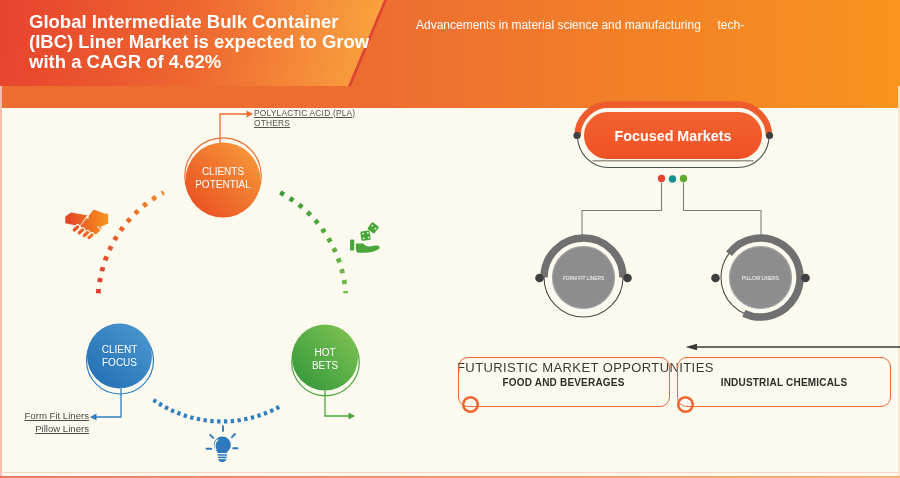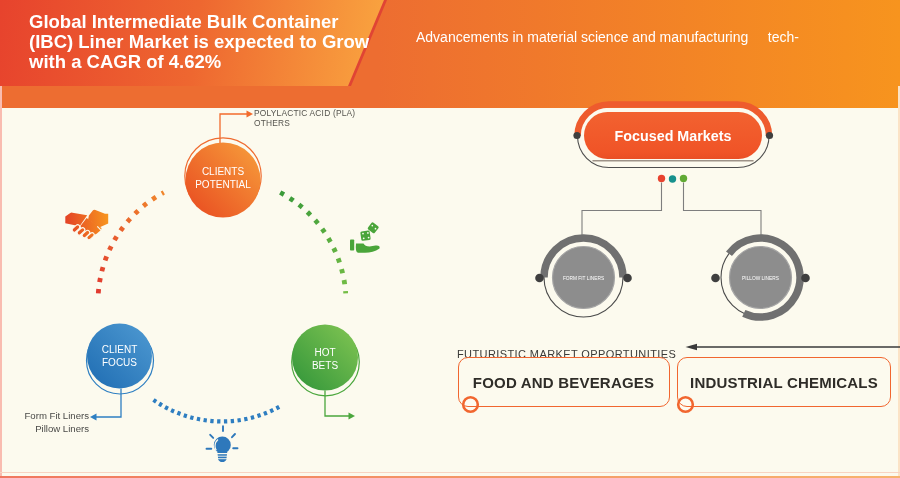--- a/index.html
+++ b/index.html
@@ -2,34 +2,34 @@
 <html><head>
 <meta charset="utf-8">
 <style>
   html,body{margin:0;padding:0;}
   body{width:900px;height:478px;overflow:hidden;font-family:"Liberation Sans",sans-serif;}
   .page{position:relative;width:900px;height:478px;background:#fcfaee;}
   .header{position:absolute;left:0;top:0;width:900px;height:108px;background:linear-gradient(to right,#ed6d31 42%,#f7941e 100%);}
   .hdr-stripe{position:absolute;left:0;top:0;width:900px;height:86px;background:#e04434;clip-path:polygon(382.5px 0,387px 0,351px 86px,346.5px 86px);}
   .hdr-left{position:absolute;left:0;top:0;width:900px;height:86px;background:linear-gradient(97deg,#e7432d 0%,#ee6730 22%,#f9a33f 42.5%);clip-path:polygon(0 0,384px 0,348px 86px,0 86px);}
   .title{position:absolute;left:29px;top:11.6px;width:365px;color:#fff;font-size:18.5px;font-weight:bold;line-height:20.3px;letter-spacing:0px;}
-  .hdr-right{position:absolute;left:403px;top:17.4px;width:455px;color:#fff;font-size:14px;line-height:16.2px;margin-top:12px;}
+  .hdr-right{position:absolute;left:403px;top:17.4px;width:455px;color:#fff;font-size:12px;line-height:16.2px;}
   .hdr-right .l1{text-indent:13px;}
   .borders div{position:absolute;}
   .b-left{left:0;top:86px;width:2px;height:392px;background:#f9bcb0;}
   .b-right{left:897.5px;top:86px;width:2.5px;height:392px;background:#fbe3c6;}
   .b-botline{left:0;top:471.5px;width:900px;height:1.5px;background:#f8d4c2;}
   .b-botstrip{left:0;top:475.5px;width:900px;height:2.5px;background:linear-gradient(to right,#f0775f,#f7b36e);}
   svg text{font-family:"Liberation Sans",sans-serif;}
-  .lbl{position:absolute;color:#4a4a48;font-size:9.6px;line-height:13.5px;}
+  .lbl{position:absolute;color:#4a4a48;font-size:9.6px;line-height:13.5px;text-decoration:underline;}
   .lbl-pla{left:254px;top:107.5px;color:#55544e;font-size:8.4px;line-height:10.8px;letter-spacing:0.2px;}
   .lbl-ffl{left:0px;top:408.5px;width:89px;text-align:right;}
   .lbl-fab{left:355px;top:408.5px;}
-  .futur{position:absolute;left:457px;top:348px;font-size:11px;color:#3a3a38;letter-spacing:0.4px;}
-  .obox{position:absolute;top:357px;height:50px;border:1.6px solid #f1662f;border-radius:10px;box-sizing:border-box;display:flex;align-items:center;justify-content:center;font-size:15px;font-weight:bold;color:#2f2d28;letter-spacing:0.2px;}
+  .futur{position:absolute;left:457px;top:360px;font-size:13px;color:#3a3a38;letter-spacing:0.4px;}
+  .obox{position:absolute;top:357px;height:50px;border:1.6px solid #f1662f;border-radius:10px;box-sizing:border-box;display:flex;align-items:center;justify-content:center;font-size:10px;font-weight:bold;color:#2f2d28;letter-spacing:0.2px;}
   .obox1{left:457.5px;width:212px;}
   .obox2{left:677px;width:214px;}
 </style>
 </head>
 <body>
 <div class="page">
   <div class="header">
     <div class="hdr-stripe"></div>
     <div class="hdr-left"></div>
     <div class="title">Global Intermediate Bulk Container (IBC)&nbsp;Liner Market is expected to Grow with a CAGR of 4.62%</div>

